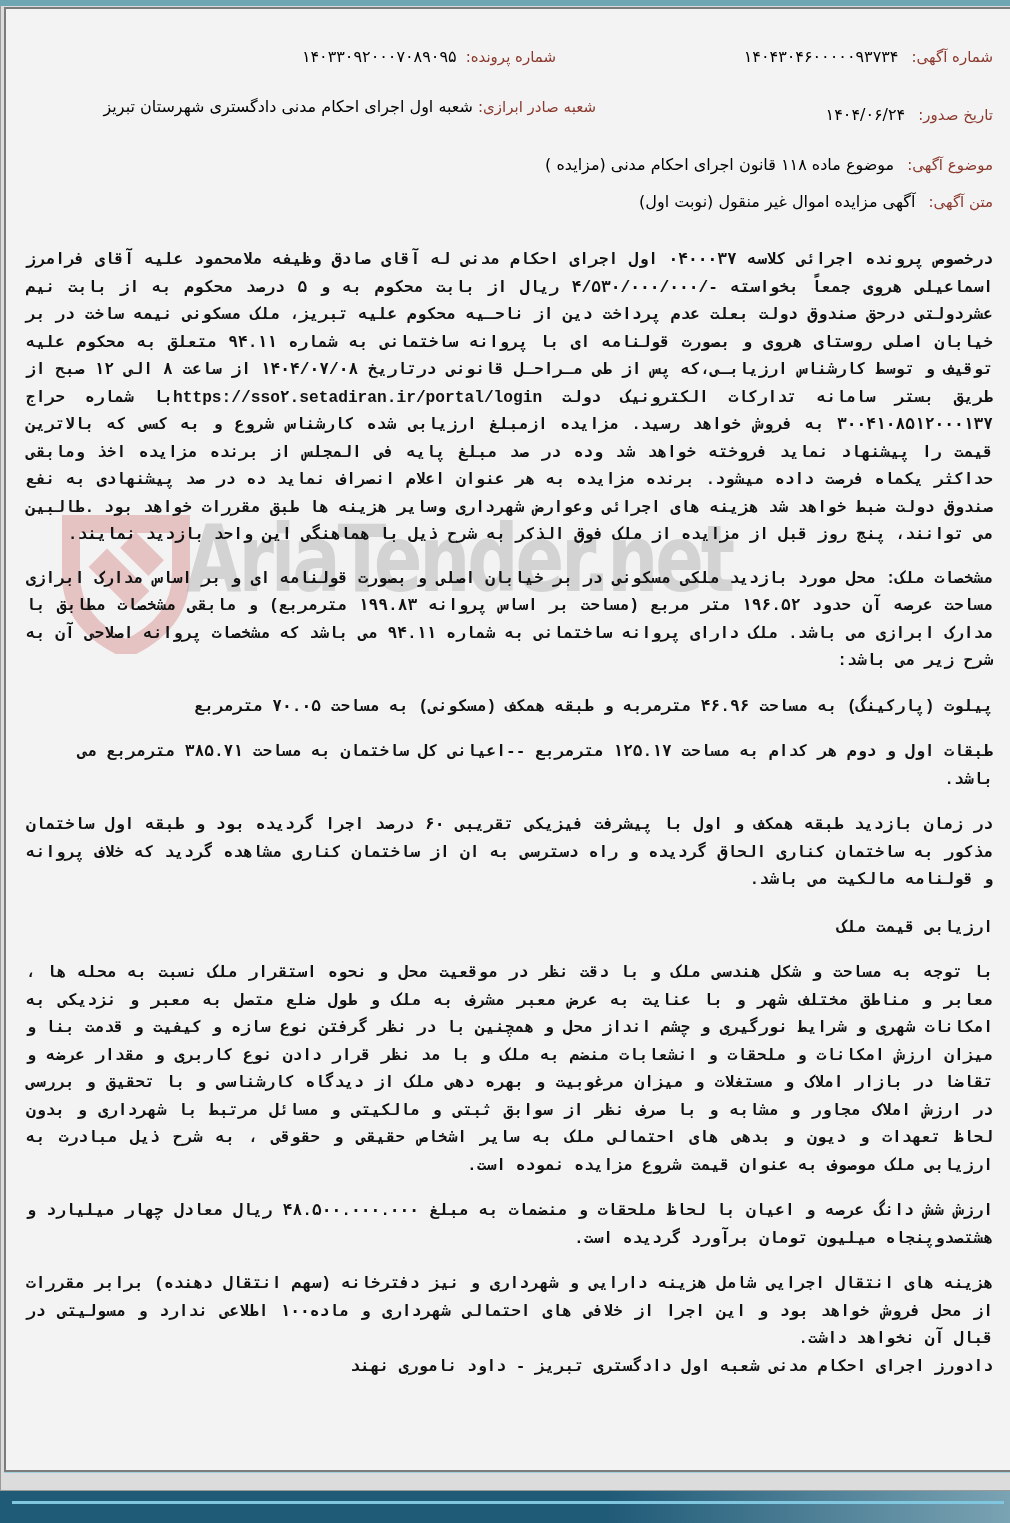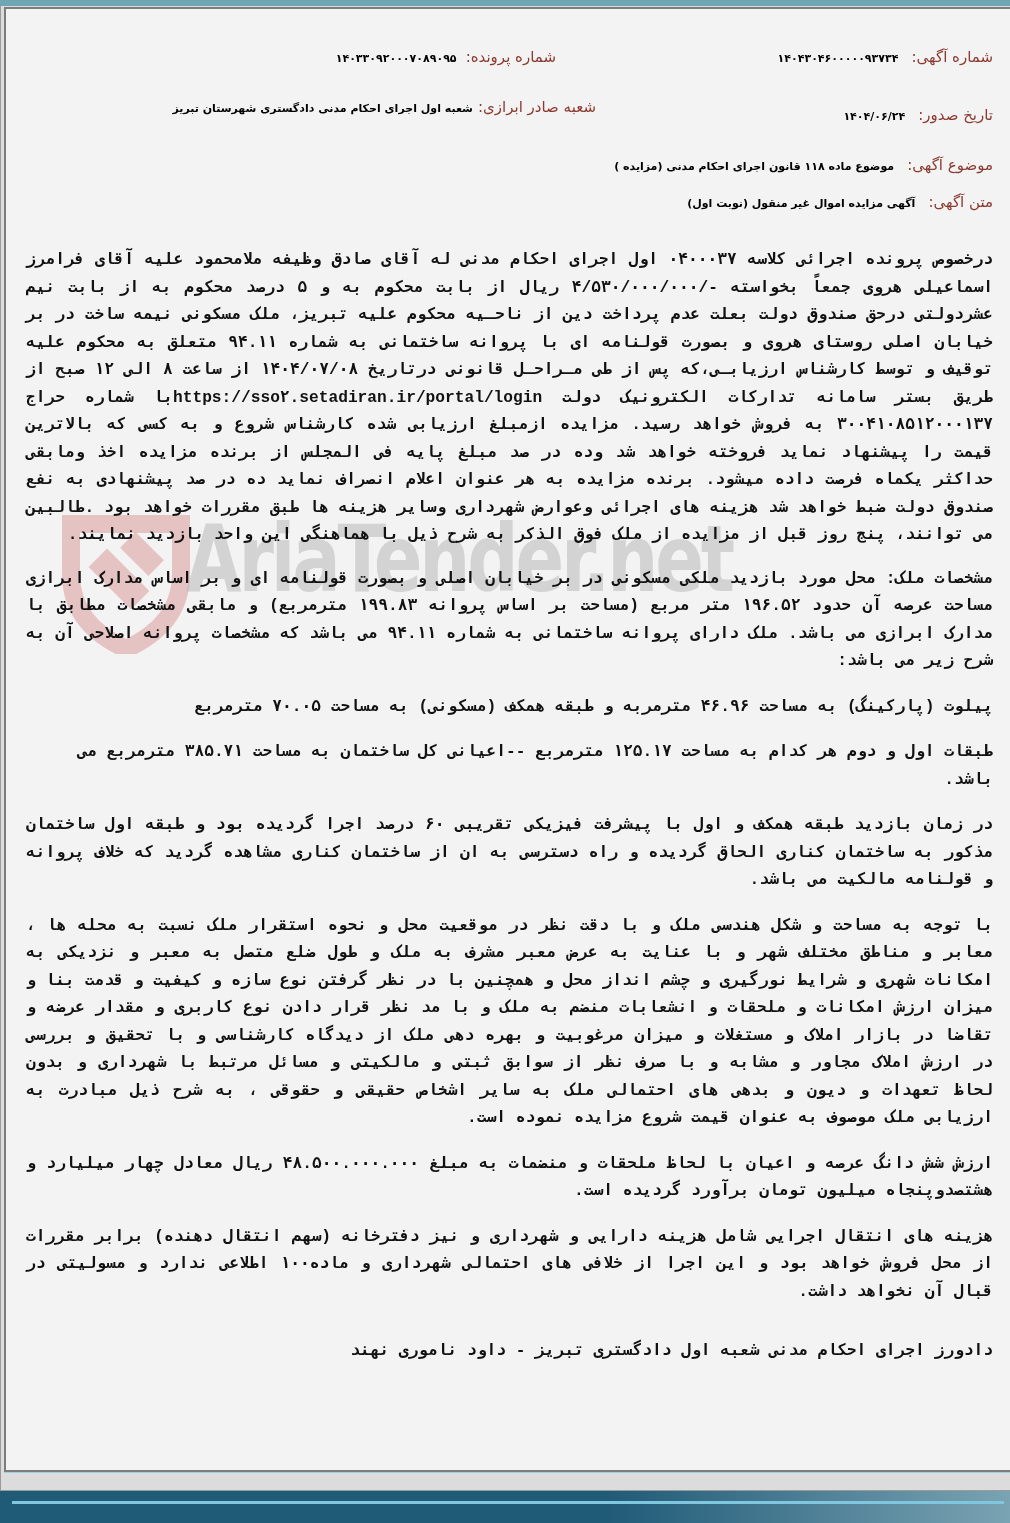--- a/index.html
+++ b/index.html
@@ -6,21 +6,21 @@
     html, body { width: 1010px; height: 1523px; overflow: hidden; background: #dcdcdc; }
     body { position: relative; font-family: "DejaVu Sans", sans-serif; }
     .topbar { position: absolute; left: 0; top: 0; width: 1010px; height: 6px; background: #6fa6b3; }
     .outer { position: absolute; left: 0; top: 6px; width: 1010px; height: 1485px; background: #dcdcdc; border-left: 1px solid #9a9a9a; border-bottom: 1px solid #9a9a9a; }
     .panel { position: absolute; left: 3px; top: 1px; width: 1007px; height: 1465px; background: #f3f3f3; border-left: 2px solid #7c7c7c; border-top: 2px solid #7c7c7c; border-bottom: 2px solid #7c7c7c; box-shadow: 0 1px 0 #9fd0dc; }
     .bottombar { position: absolute; left: 0; top: 1491px; width: 1010px; height: 32px; background: linear-gradient(90deg, #1f5a77 0%, #1f5a77 60%, #7aa3b3 100%); }
     .bottombar .line { position: absolute; left: 12px; right: 6px; top: 10px; height: 3px; background: #7fc6de; }
 
     .doc { position: absolute; left: 20px; right: 18px; top: 30px; direction: rtl; text-align: right; color: #111; }
     .label { color: #8b3a2f; font-weight: normal; font-size: 15px; }
-    .val { font-weight: bold; font-size: 11px; }
+    .val { font-weight: normal; font-size: 16px; }
     .hdr-row { position: absolute; direction: rtl; white-space: nowrap; }
     .p { font-weight: bold; font-size: 16.2px; line-height: 27.5px; text-align: justify; text-align-last: right; font-family: Liberation Mono, monospace; }
     .p.single { text-align: right; }
     .ltr { direction: ltr; unicode-bidi: embed; }
 
     .watermark { position: absolute; left: 45px; top: 495px; width: 560px; height: 150px; pointer-events: none; opacity: 0.85; }
     .wm-text { position: absolute; left: 135px; top: 10px; font-family: "DejaVu Sans", sans-serif; font-size: 92px; font-weight: bold; color: rgba(160,160,160,0.45); letter-spacing: -4px; line-height: 1; transform: scaleX(0.78); transform-origin: left top; white-space: nowrap; }
   </style>
 </head>
 <body>
@@ -66,24 +66,25 @@
 
     <div class="doc" style="top:238px;">
       <p class="p">
         <span>درخصوص پرونده اجرائی کلاسه ۰۴۰۰۰۳۷ اول اجرای احکام مدنی له آقای صادق وظیفه ملامحمود علیه آقای فرامرز اسماعیلی هروی جمعاً بخواسته -/۴/۵۳۰/۰۰۰/۰۰۰ ریال از بابت محکوم به و ۵ درصد محکوم به از بابت نیم عشردولتی درحق صندوق دولت بعلت عدم پرداخت دین از ناحـیه محکوم علیه تبریز، ملک مسکونی نیمه ساخت در بر خیابان اصلی روستای هروی و بصورت قولنامه ای با پروانه ساختمانی به شماره ۹۴.۱۱ متعلق به محکوم علیه توقیف و توسط کارشناس ارزیابـی،که پس از طی مـراحـل قانونی درتاریخ ۱۴۰۴/۰۷/۰۸ از ساعت ۸ الی ۱۲ صبح از طریق بستر سامانه تدارکات الکترونیک دولت</span>
         <span class="ltr">https://sso۲.setadiran.ir/portal/login</span><span>با شماره حراج ۳۰۰۴۱۰۸۵۱۲۰۰۰۱۳۷ به فروش خواهد رسید. مزایده ازمبلغ ارزیابی شده کارشناس شروع و به کسی که بالاترین قیمت را پیشنهاد نماید فروخته خواهد شد وده در صد مبلغ پایه فی المجلس از برنده مزایده اخذ ومابقی حداکثر یکماه فرصت داده میشود. برنده مزایده به هر عنوان اعلام انصراف نماید ده در صد پیشنهادی به نفع صندوق دولت ضبط خواهد شد هزینه های اجرائی وعوارض شهرداری وسایر هزینه ها طبق مقررات خواهد بود .طالبین می توانند، پنج روز قبل از مزایده از ملک فوق الذکر به شرح ذیل با هماهنگی این واحد بازدید نمایند.</span>
       </p>
       <p class="p" style="margin-top:16px;">مشخصات ملک: محل مورد بازدید ملکی مسکونی در بر خیابان اصلی و بصورت قولنامه ای و بر اساس مدارک ابرازی مساحت عرصه آن حدود ۱۹۶.۵۲ متر مربع (مساحت بر اساس پروانه ۱۹۹.۸۳ مترمربع) و مابقی مشخصات مطابق با مدارک ابرازی می باشد. ملک دارای پروانه ساختمانی به شماره ۹۴.۱۱ می باشد که مشخصات پروانه اصلاحی آن به شرح زیر می باشد:</p>
       <p class="p single" style="margin-top:18px;">پیلوت (پارکینگ) به مساحت ۴۶.۹۶ مترمربه و طبقه همکف (مسکونی) به مساحت ۷۰.۰۵ مترمربع</p>
       <p class="p single" style="margin-top:18px;">طبقات اول و دوم هر کدام به مساحت ۱۲۵.۱۷ مترمربع --اعیانی کل ساختمان به مساحت ۳۸۵.۷۱ مترمربع می باشد.</p>
       <p class="p" style="margin-top:18px;">در زمان بازدید طبقه همکف و اول با پیشرفت فیزیکی تقریبی ۶۰ درصد اجرا گردیده بود و طبقه اول ساختمان مذکور به ساختمان کناری الحاق گردیده و راه دسترسی به ان از ساختمان کناری مشاهده گردید که خلاف پروانه و قولنامه مالکیت می باشد.</p>
+      <p class="p single" style="margin-top:20px;">ارزیابی قیمت ملک</p>
       <p class="p" style="margin-top:18px;">با توجه به مساحت و شکل هندسی ملک و با دقت نظر در موقعیت محل و نحوه استقرار ملک نسبت به محله ها ، معابر و مناطق مختلف شهر و با عنایت به عرض معبر مشرف به ملک و طول ضلع متصل به معبر و نزدیکی به امکانات شهری و شرایط نورگیری و چشم انداز محل و همچنین با در نظر گرفتن نوع سازه و کیفیت و قدمت بنا و میزان ارزش امکانات و ملحقات و انشعابات منضم به ملک و با مد نظر قرار دادن نوع کاربری و مقدار عرضه و تقاضا در بازار املاک و مستغلات و میزان مرغوبیت و بهره دهی ملک از دیدگاه کارشناسی و با تحقیق و بررسی در ارزش املاک مجاور و مشابه و با صرف نظر از سوابق ثبتی و مالکیتی و مسائل مرتبط با شهرداری و بدون لحاظ تعهدات و دیون و بدهی های احتمالی ملک به سایر اشخاص حقیقی و حقوقی ، به شرح ذیل مبادرت به ارزیابی ملک موصوف به عنوان قیمت شروع مزایده نموده است.</p>
       <p class="p" style="margin-top:18px;">ارزش شش دانگ عرصه و اعیان با لحاظ ملحقات و منضمات به مبلغ ۴۸.۵۰۰.۰۰۰.۰۰۰ ریال معادل چهار میلیارد و هشتصدوپنجاه  میلیون تومان برآورد گردیده است.</p>
       <p class="p" style="margin-top:18px;">هزینه های انتقال اجرایی شامل هزینه دارایی و شهرداری و نیز دفترخانه (سهم انتقال دهنده) برابر مقررات از محل فروش خواهد بود و این اجرا از خلافی های احتمالی شهرداری و ماده۱۰۰ اطلاعی ندارد و مسولیتی در قبال آن نخواهد داشت.</p>
-      <p class="p single" style="margin-top:32px;">دادورز اجرای احکام مدنی شعبه اول دادگستری تبریز - داود ناموری نهند</p>
+      <p class="p single" style="margin-top:0;">دادورز اجرای احکام مدنی شعبه اول دادگستری تبریز - داود ناموری نهند</p>
     </div>
 
   </div>
 </div>
 
 <div class="bottombar">
   <div class="line"></div>
 </div>
 
 </body></html>

